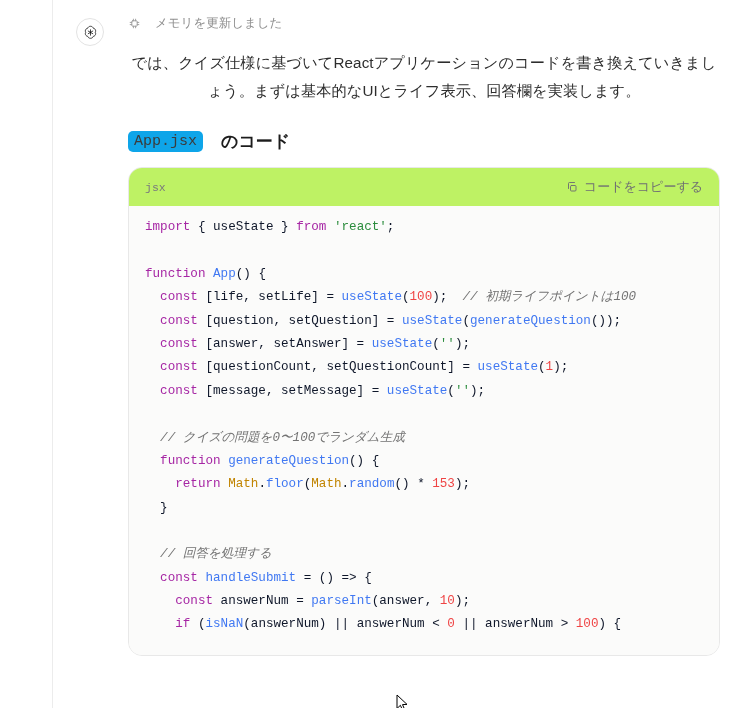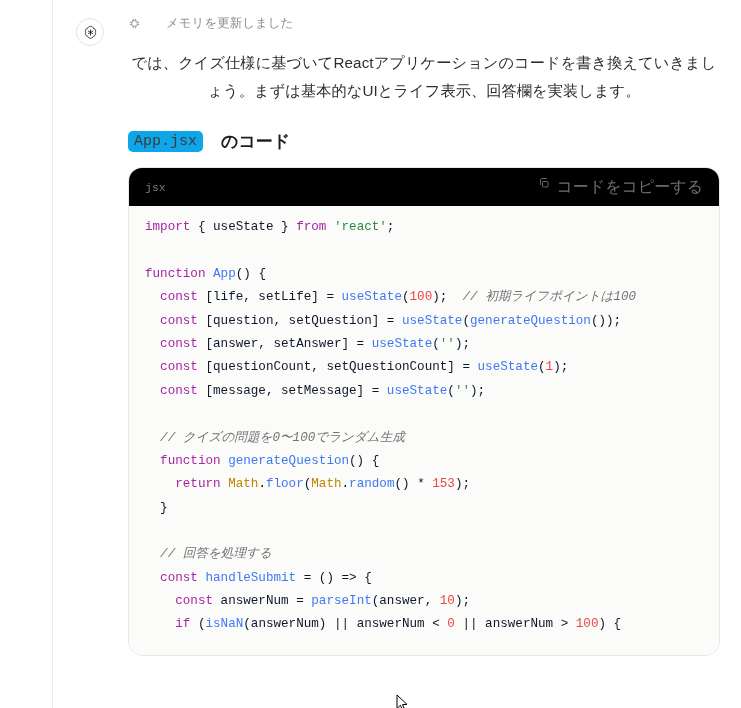--- a/index.html
+++ b/index.html
@@ -41,21 +41,21 @@
   .avatar svg { display: block; }
   .content {
     position: absolute;
     left: 128px;
     top: 14px;
     width: 592px;
   }
   .memory-row {
     display: flex;
     align-items: center;
-    gap: 25px;
+    gap: 14px;
     color: #8e8e8e;
     font-size: 12.5px;
     margin-bottom: 14px;
     height: 18px;
   }
   .memory-icon {
     display: inline-flex;
     align-items: center;
     justify-content: center;
     width: 13px;
@@ -98,28 +98,28 @@
     width: 590px;
   }
   .code-header {
     height: 38px;
     display: flex;
     align-items: center;
     justify-content: space-between;
     padding: 0 16px;
     font-size: 11.5px;
     color: #77767a;
-    background: #000000;
+    background: #bef264;
   }
   .code-lang { font-family: "Liberation Mono", monospace; font-size: 11.5px; color: #7a7a7e; }
   .copy-btn {
     display: flex;
-    align-items: flex-start;
+    align-items: center;
     gap: 6px;
-    font-size: 16px;
+    font-size: 13px;
     color: #6f6f73;
     cursor: pointer;
     background: none;
     border: none;
     padding: 0;
     font-family: "Liberation Sans", sans-serif;
   }
   .copy-icon { display: inline-flex; }
   pre.code {
     margin: 0;

